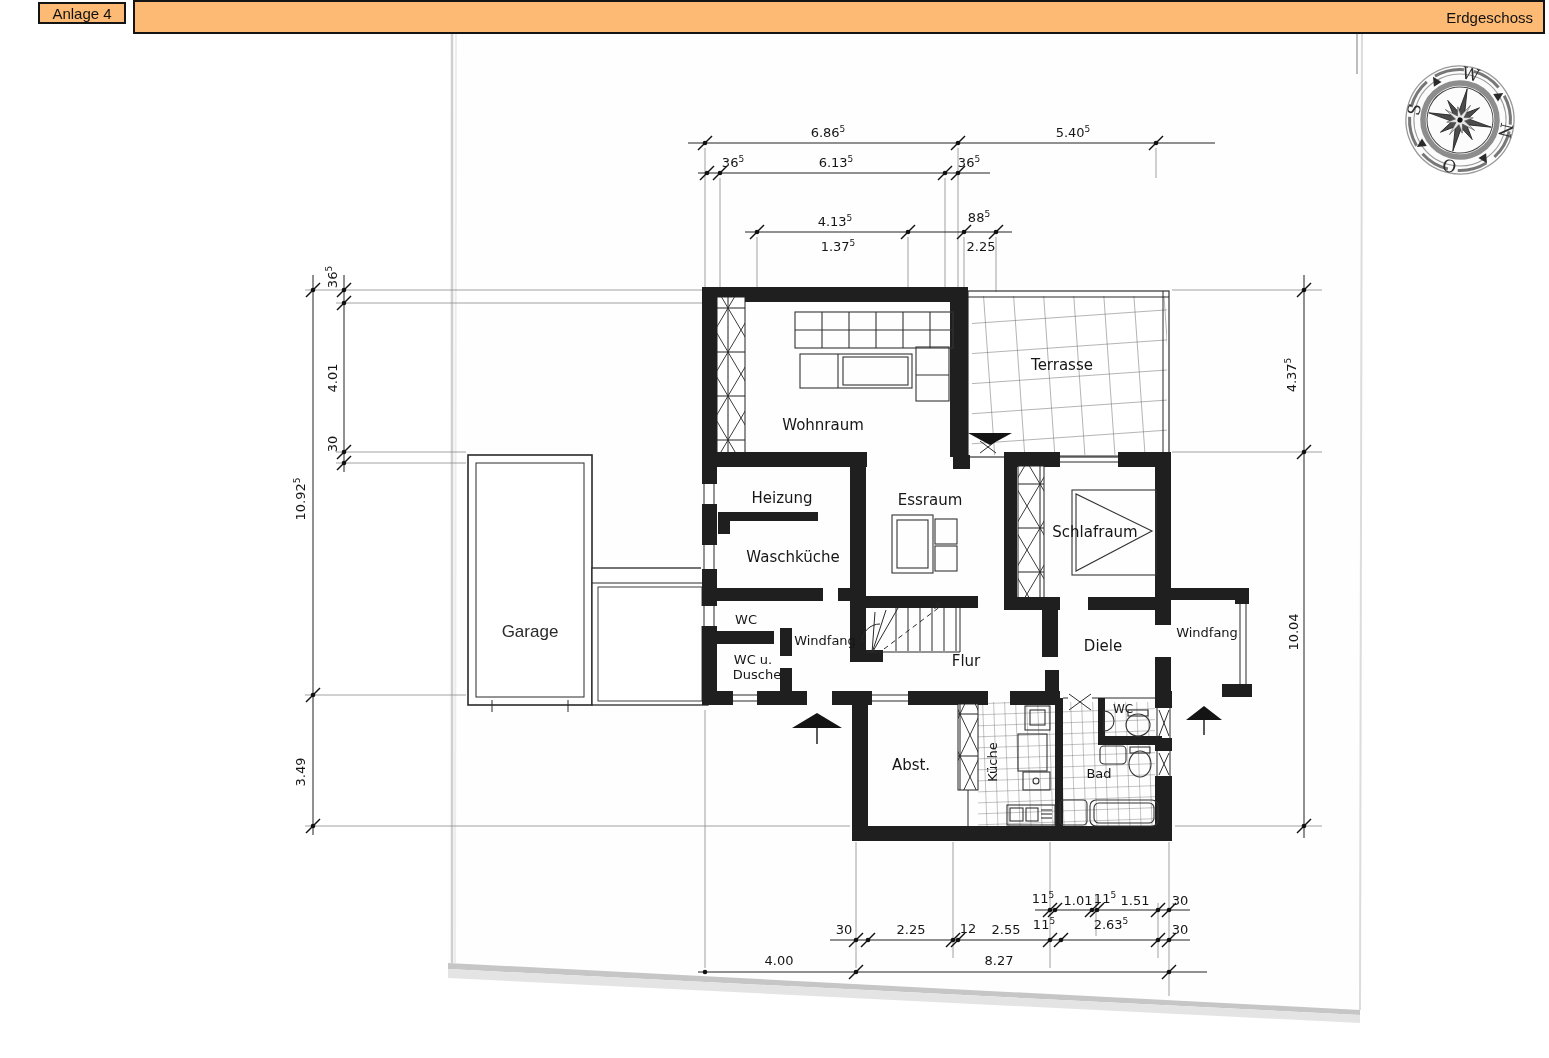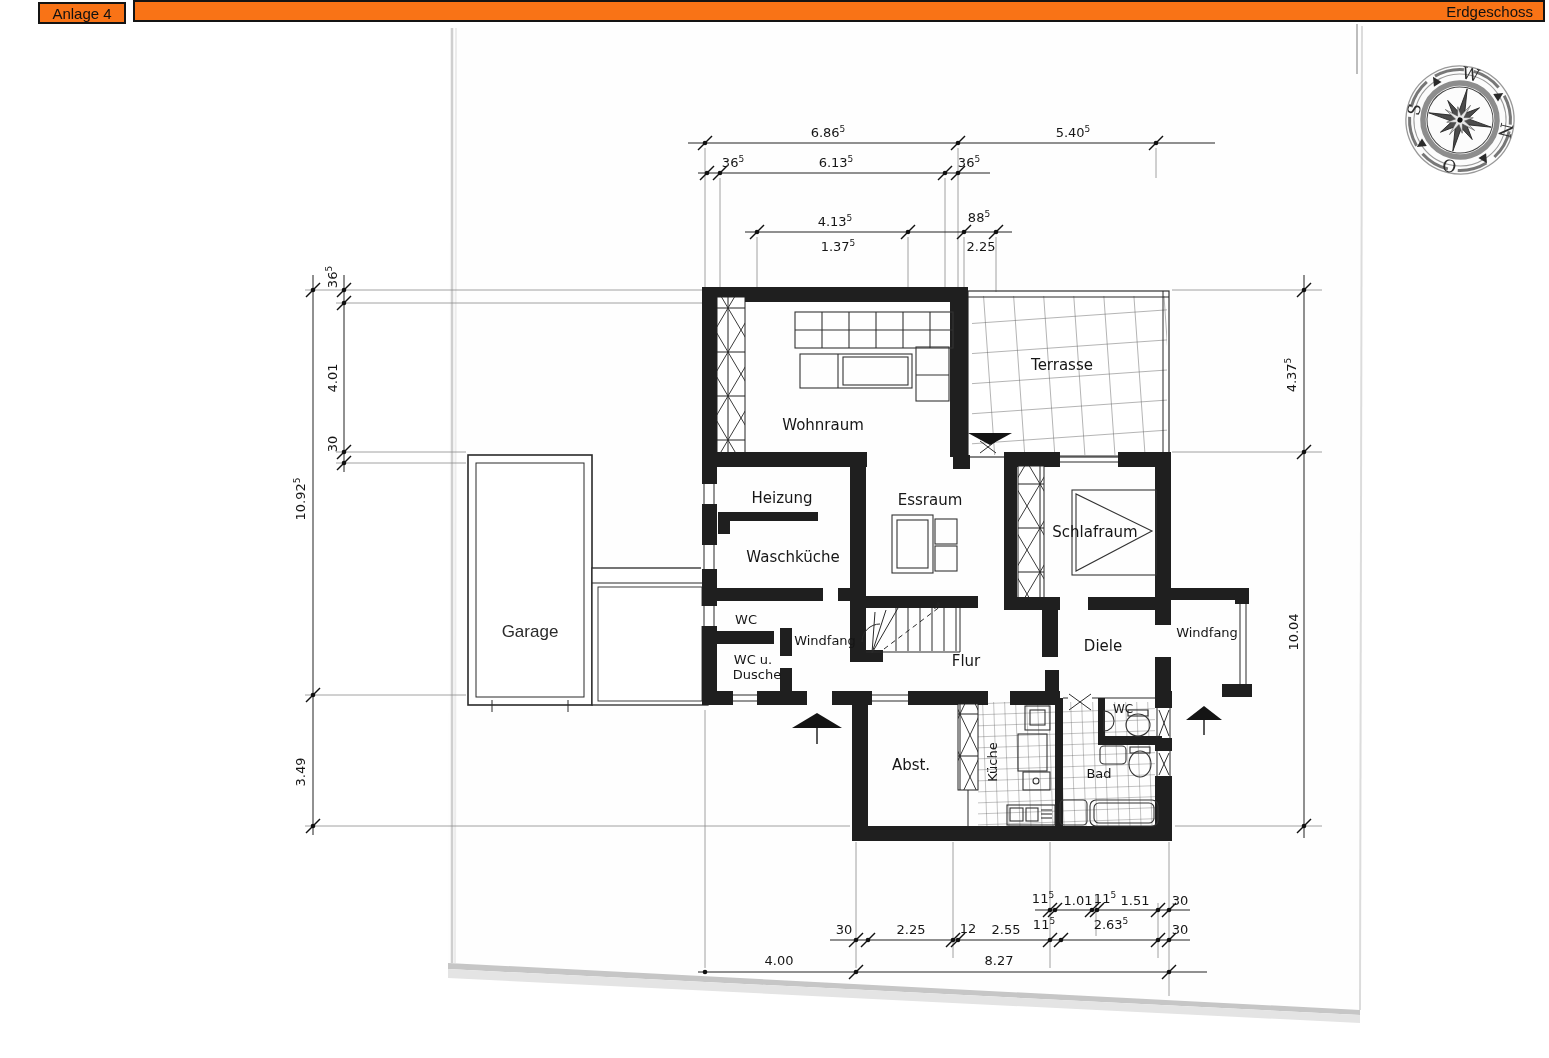--- a/index.html
+++ b/index.html
@@ -1,17 +1,17 @@
 <!DOCTYPE html>
 <html><head>
 <meta charset="utf-8">
 <style>
   html,body{margin:0;padding:0;background:#fff;width:1549px;height:1058px;
     font-family:"DejaVu Sans",sans-serif;position:relative;overflow:hidden;}
-  .hdr-box{position:absolute;background:#f97316;border:2px solid #141414;
+  .hdr-box{position:absolute;background:#fdba74;border:2px solid #141414;
     font-family:"Liberation Sans",sans-serif;font-size:15px;color:#111;
     display:flex;align-items:center;box-sizing:border-box;z-index:5;}
   svg{position:absolute;left:0;top:0;}
   svg text{fill:#161616;font-family:"DejaVu Sans",sans-serif;}
   .room-label{font-size:15px;}
   .room-label-sm{font-size:13px;}
   .room-label-xs{font-size:12px;}
   .garage-label{font-size:17px;font-family:"Liberation Sans",sans-serif;fill:#2a2a2a;}
   .dim{font-size:13px;}
   .sup{font-size:9px;}
@@ -21,21 +21,21 @@
   .ext{stroke:#8a8a8a;stroke-width:0.8;fill:none;}
   .chain{stroke:#222;stroke-width:1;fill:none;}
   .compass-letter{font-family:"DejaVu Serif",serif;font-size:17px;fill:#2d2d2d;}
 </style>
 </head>
 <body>
 
 <div class="hdr-box" style="left:38px;top:2px;width:88px;height:22px;justify-content:center;">
   <span>Anlage 4</span>
 </div>
-<div class="hdr-box" style="left:133px;top:0;width:1412px;height:22px;justify-content:flex-end;padding-right:10px;">
+<div class="hdr-box" style="left:133px;top:0;width:1412px;height:34px;justify-content:flex-end;padding-right:10px;">
   <span>Erdgeschoss</span>
 </div>
 
 <svg width="1549" height="1058" viewBox="0 0 1549 1058">
   <defs>
     <g id="tick">
       <line x1="-7" y1="7" x2="7" y2="-7" stroke="#111" stroke-width="1.5"></line>
       <circle r="2.3" fill="#111"></circle>
     </g>
     <g id="dot">

